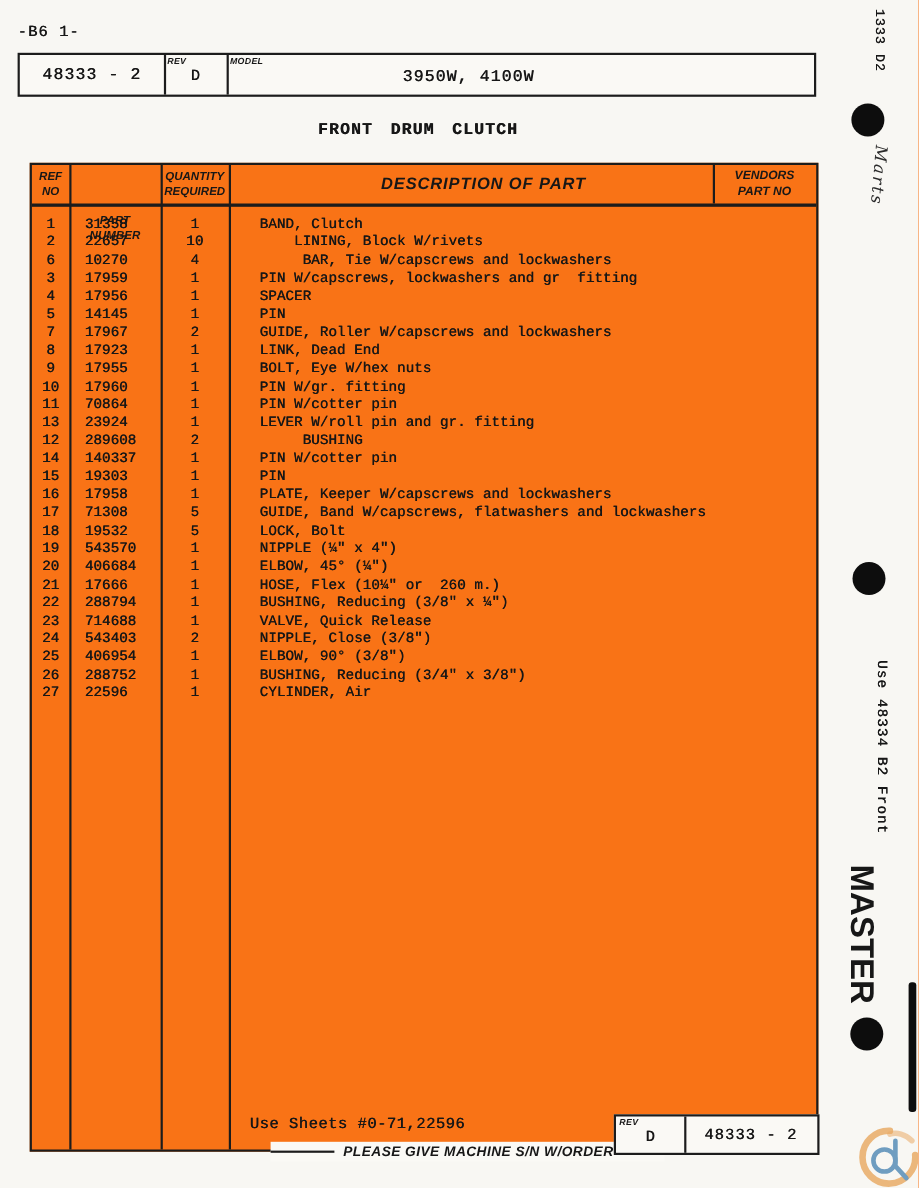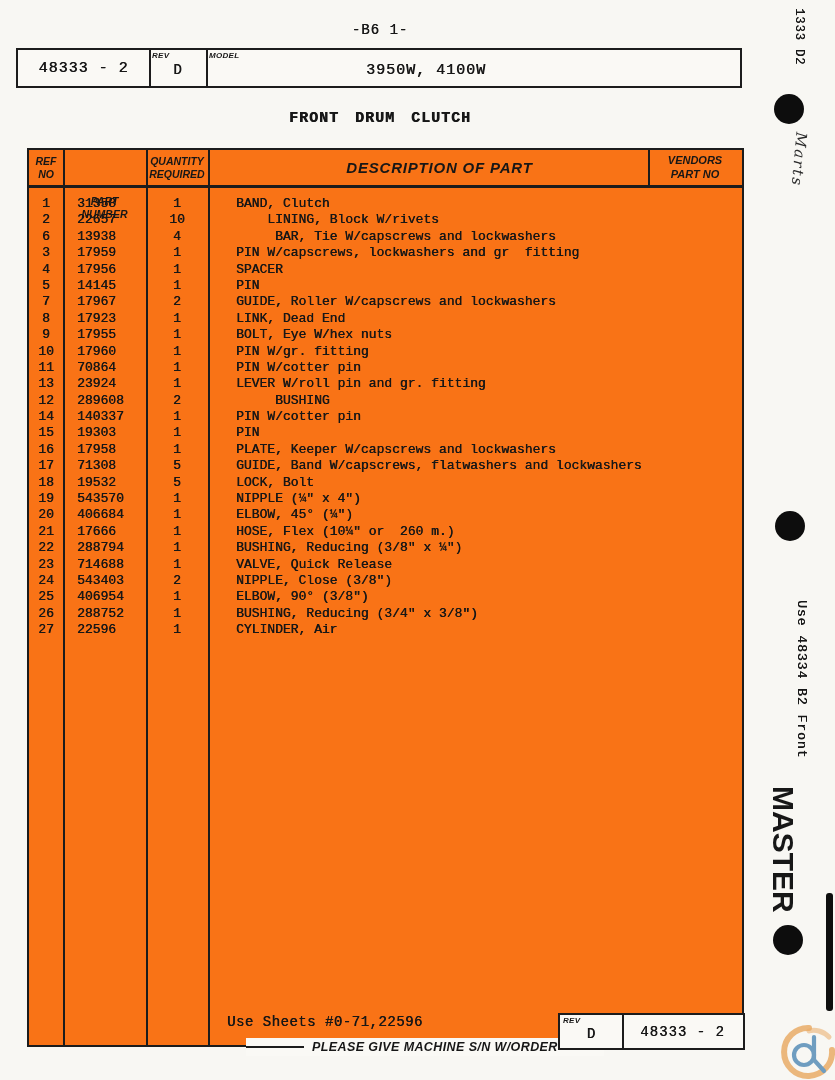--- a/index.html
+++ b/index.html
@@ -6,21 +6,21 @@
   body{
     width:835px;height:1080px;position:relative;overflow:hidden;
     background:#f8f7f3;color:#171717;
     font-family:"Liberation Mono","DejaVu Sans Mono",monospace;
   }
   .abs{position:absolute;}
   .tw{text-shadow:0.4px 0 0 currentColor;} 
   .lbl{font-family:"Liberation Sans",sans-serif;font-style:italic;font-weight:bold;}
 
   
-  .page-code{left:16px;top:22px;width:728px;text-align:center;font-size:14px;letter-spacing:1px;}
+  .page-code{left:16px;top:22px;width:728px;text-align:left;font-size:14px;letter-spacing:1px;}
   .title-block{left:16px;top:48px;width:726px;height:40px;border:2px solid #1c1c1c;box-sizing:border-box;background:#faf9f5;}
   .title-block .cell{position:absolute;top:0;bottom:0;}
   .tb-part{left:0;width:131px;border-right:2px solid #1c1c1c;display:flex;align-items:center;justify-content:center;font-size:15px;letter-spacing:1px;}
   .tb-rev{left:131px;width:57px;border-right:2px solid #1c1c1c;}
   .tb-model{left:188px;right:0;}
   .mini-label{position:absolute;left:3px;top:1px;font-size:8px;letter-spacing:0.3px;}
   .tb-rev .val{position:absolute;left:0;right:0;top:12px;text-align:center;font-size:14px;}
   .tb-model .val{position:absolute;left:0;width:440px;top:12px;text-align:center;font-size:15px;letter-spacing:1px;}
   .doc-title{left:16px;top:110px;width:728px;text-align:center;font-size:15px;font-weight:bold;letter-spacing:1px;word-spacing:6px;}
 
@@ -114,21 +114,21 @@
 
   <div class="trow">
     <span class="c-ref">2</span>
     <span class="c-part">22657</span>
     <span class="c-qty">10</span>
     <span class="c-desc">    LINING, Block W/rivets</span>
   </div>
 
   <div class="trow">
     <span class="c-ref">6</span>
-    <span class="c-part">13938</span>
+    <span class="c-part">10270</span>
     <span class="c-qty">4</span>
     <span class="c-desc">     BAR, Tie W/capscrews and lockwashers</span>
   </div>
 
   <div class="trow">
     <span class="c-ref">3</span>
     <span class="c-part">17959</span>
     <span class="c-qty">1</span>
     <span class="c-desc">PIN W/capscrews, lockwashers and gr  fitting</span>
   </div>

